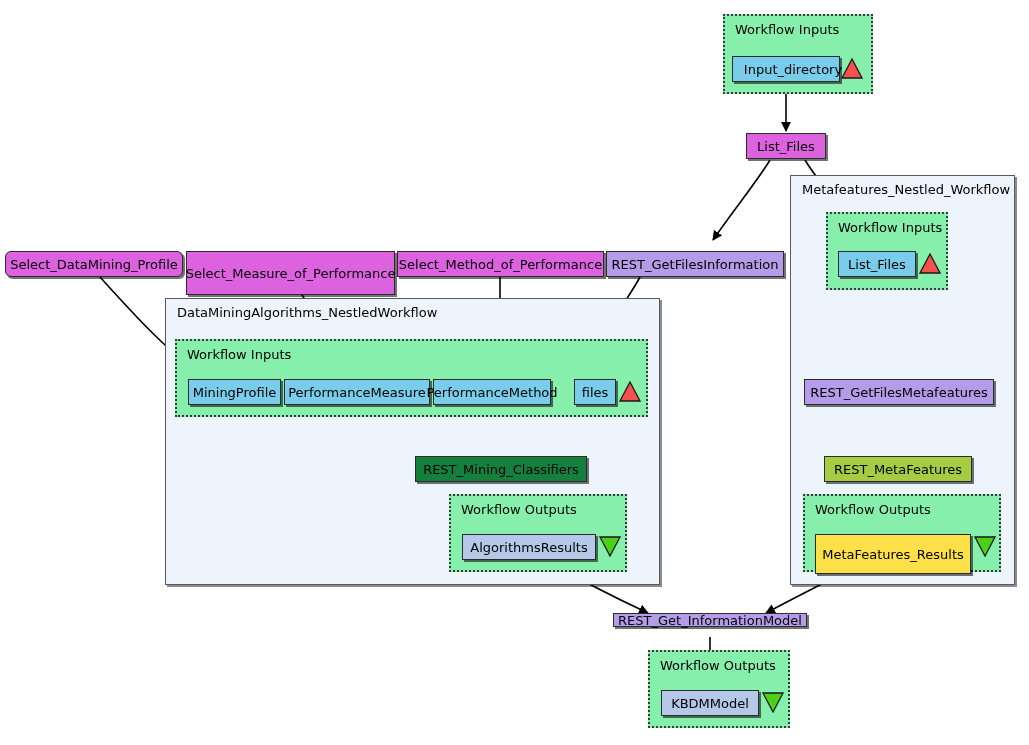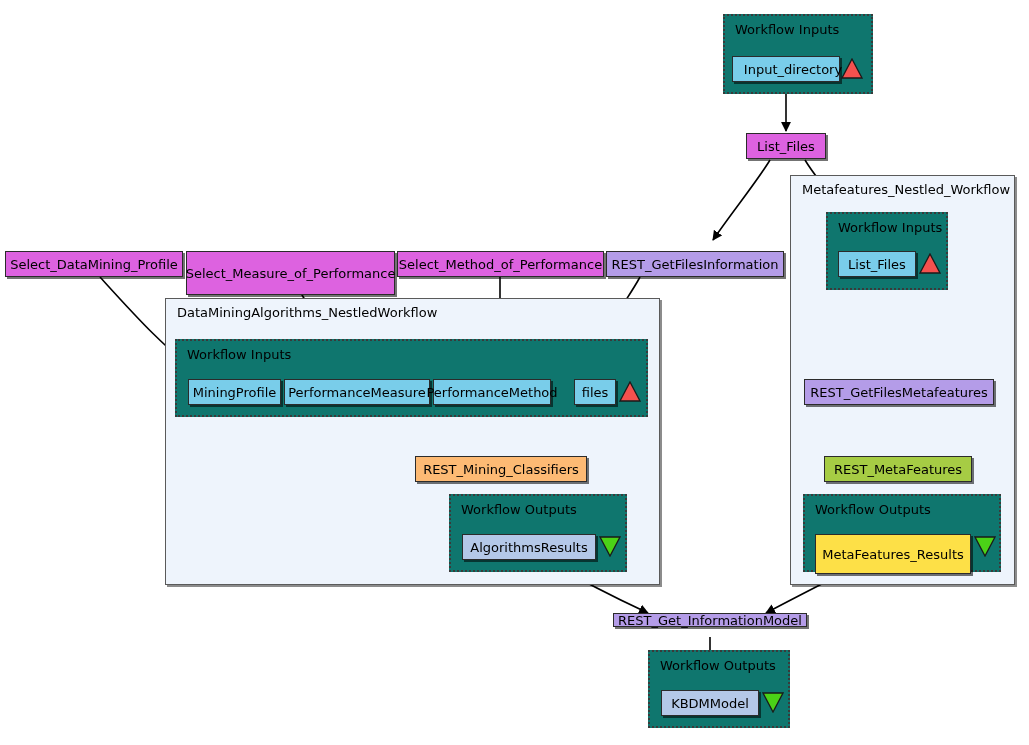--- a/index.html
+++ b/index.html
@@ -54,21 +54,21 @@
     position: absolute;
     left: 11px;
     top: 6px;
     font-size: 13px;
     color: #000;
     white-space: nowrap;
   }
   .dashbox {
     position: absolute;
     box-sizing: border-box;
-    background: #0f766e;
+    background: #86efac;
     border: 2px dotted #3a3a3a;
   }
   .dashbox > .d-title {
     position: absolute;
     left: 10px;
     top: 6px;
     font-size: 13px;
     color: #000;
     white-space: nowrap;
   }
@@ -170,21 +170,21 @@
   </div>
   <div class="node shadowed" style="left:815px; top:534px; width:156px; height:40px; background:#fde047;">
     <span>MetaFeatures_Results</span>
   </div>
   <div class="tri-wrap" style="left:974px; top:536px;">
     <svg width="22" height="21" viewBox="0 0 22 21">
       <polygon points="1,1 21,1 11,20" fill="#4bd217" stroke="#1a1a1a" stroke-width="1.3"></polygon>
     </svg>
   </div>
 
-  <div class="node shadowed" style="left:5px; top:251px; width:178px; height:26px; background:#dd62e0;">
+  <div class="node shadowed" style="left:5px; top:251px; width:178px; height:26px; background:#dd62e0;border-radius:6px;">
     <span>Select_DataMining_Profile</span>
   </div>
   <div class="node shadowed" style="left:186px; top:251px; width:209px; height:44px; background:#dd62e0;">
     <span>Select_Measure_of_Performance</span>
   </div>
   <div class="node shadowed" style="left:606px; top:251px; width:178px; height:26px; background:#b49ce8;">
     <span>REST_GetFilesInformation</span>
   </div>
   <div class="node shadowed" style="left:397px; top:251px; width:207px; height:26px; background:#dd62e0;">
     <span>Select_Method_of_Performance</span>
@@ -208,21 +208,21 @@
   </div>
   <div class="node shadowed" style="left:574px; top:379px; width:42px; height:26px; background:#79cdea;">
     <span>files</span>
   </div>
   <div class="tri-wrap" style="left:619px; top:381px;">
     <svg width="22" height="21" viewBox="0 0 22 21">
       <polygon points="11,1 21,20 1,20" fill="#f4514e" stroke="#1a1a1a" stroke-width="1.3"></polygon>
     </svg>
   </div>
 
-  <div class="node shadowed" style="left:415px; top:456px; width:172px; height:26px; background:#fdba74;">
+  <div class="node shadowed" style="left:415px; top:456px; width:172px; height:26px; background:#15803d;">
     <span>REST_Mining_Classifiers</span>
   </div>
 
   <div class="dashbox" style="left:449px; top:494px; width:178px; height:78px;">
     <span class="d-title">Workflow Outputs</span>
   </div>
   <div class="node shadowed" style="left:462px; top:534px; width:134px; height:26px; background:#b4c8e8;">
     <span>AlgorithmsResults</span>
   </div>
   <div class="tri-wrap" style="left:599px; top:536px;">

